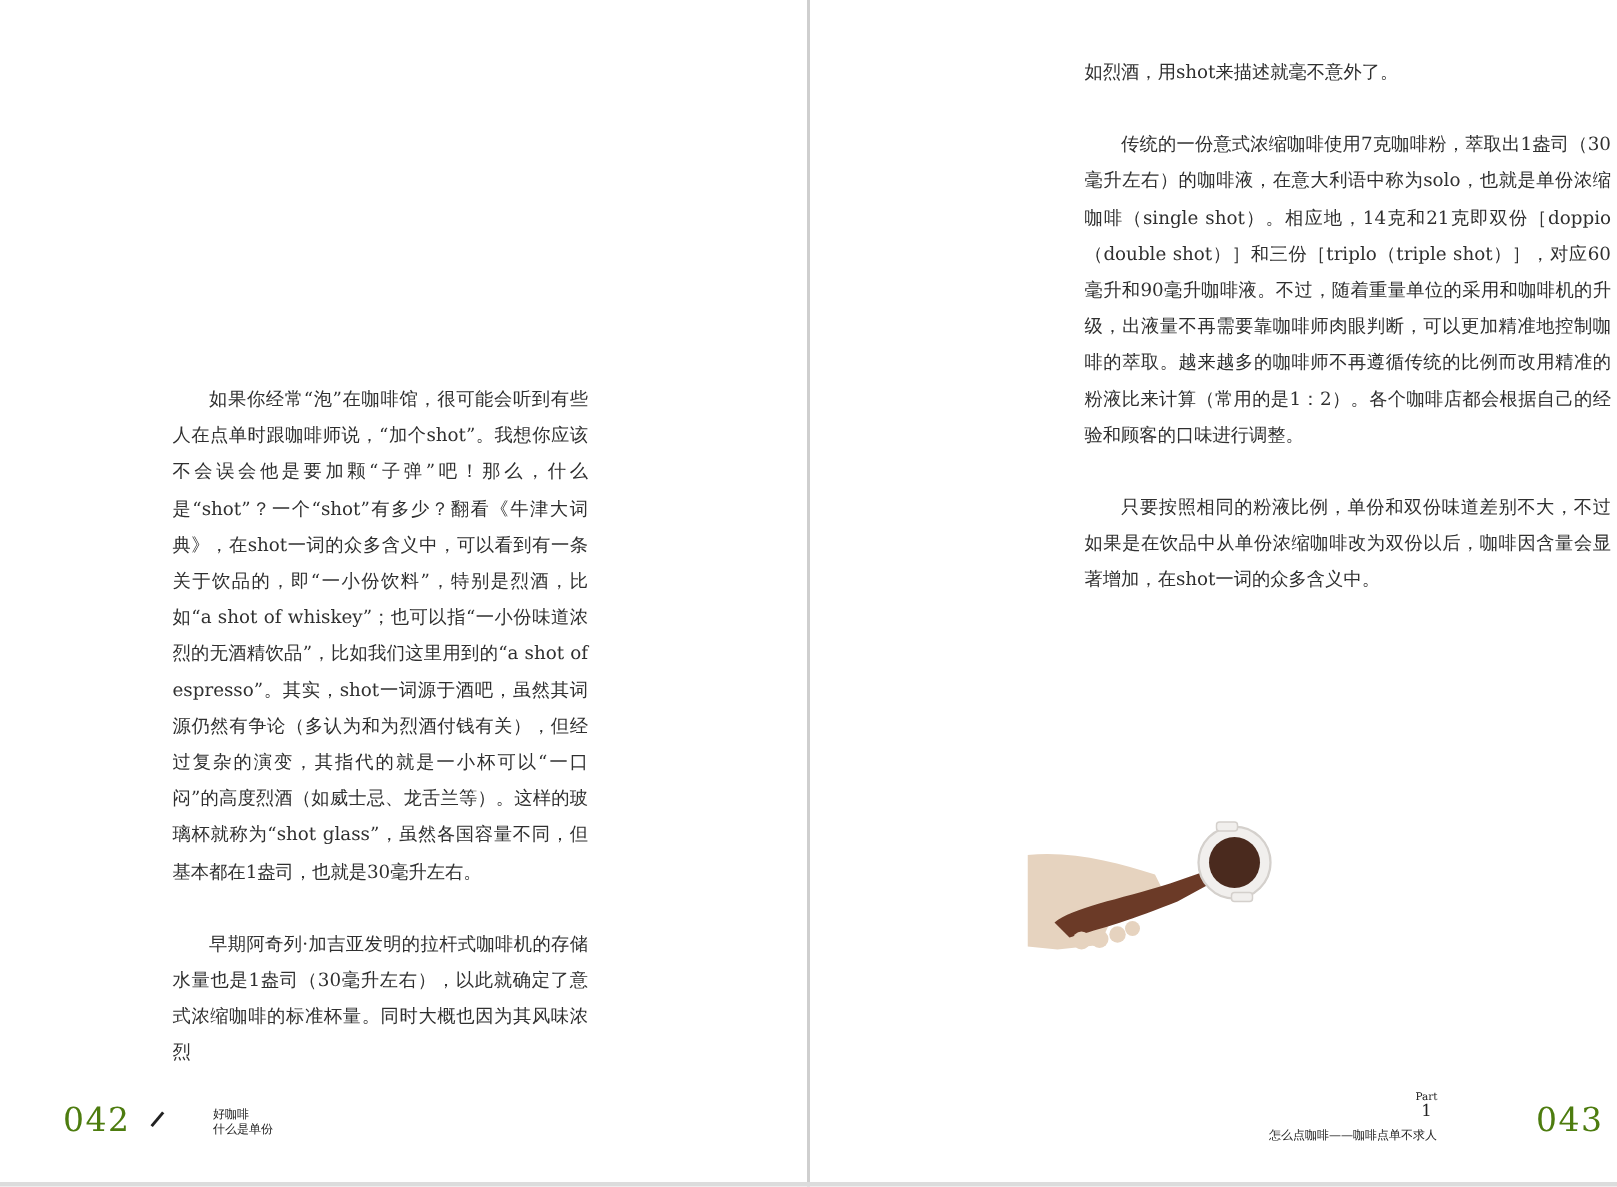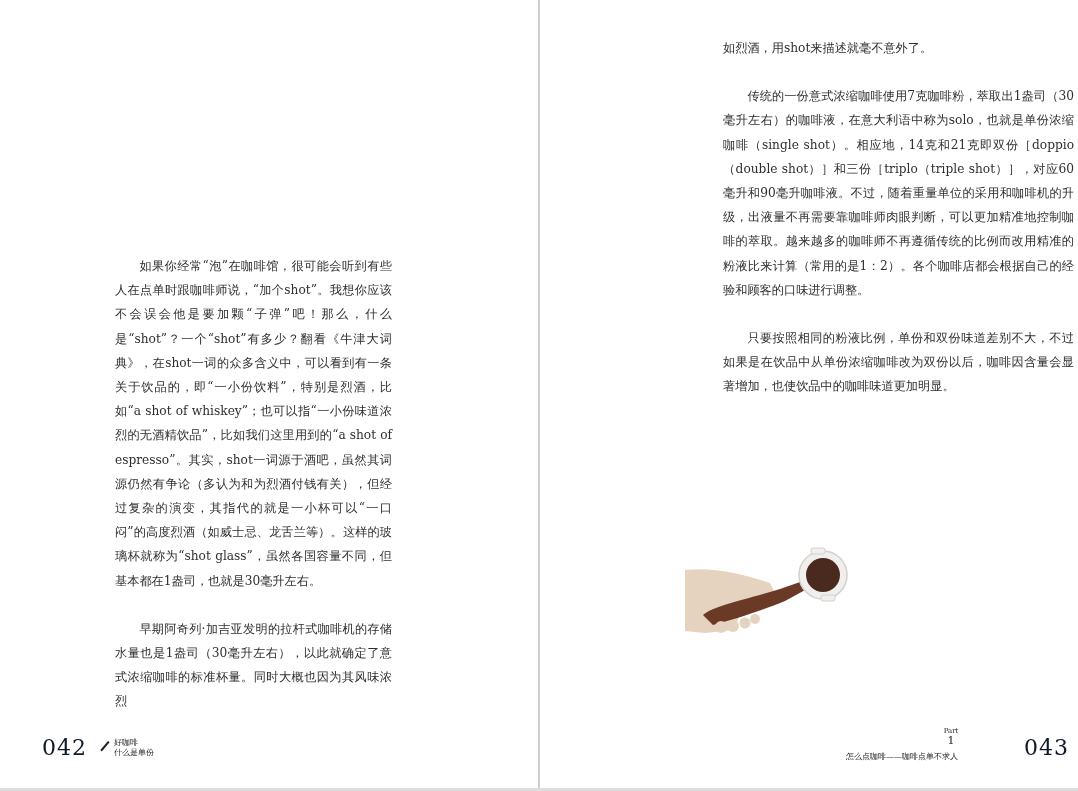--- a/index.html
+++ b/index.html
@@ -26,26 +26,26 @@
   }
   .body-text p { margin:0; text-indent:2em; }
   .body-text p.noindent { text-indent:0; }
   .left-body { left:115px; top:254px; width:277px; }
   .left-body p + p { margin-top:24px; }
   .right-body { left:684px; top:36px; width:351px;margin-left:39px; }
   .right-body p + p { margin-top:24px; }
 
   .folio {
     position:absolute; font-family: "DejaVu Serif", "Liberation Serif", serif;
-    font-size:22px; color:#0f172a; letter-spacing:1px;
+    font-size:22px; color:#4d7c0f; letter-spacing:1px;
   }
   .folio-left { left:42px; top:735px; }
   .folio-right { left:995px; top:735px;margin-left:29px; }
 
-  .running-left { position:absolute; left:100px; top:738px; display:flex; align-items:flex-start; }
+  .running-left { position:absolute; left:100px; top:738px; display:flex; align-items:flex-start;gap:28px; }
   .slash-icon { width:10px; height:12px; position:relative; margin-right:4px; margin-top:2px; }
   .slash-icon:before { content:""; position:absolute; left:4px; top:0; width:1.5px; height:12px; background:#222; transform:rotate(40deg); }
   .running-left .lines { font-size:8px; line-height:10px; color:#222; }
   .part-block { position:absolute; left:943px; top:727px; width:16px; text-align:center; font-size:7px; line-height:8px; color:#222; }
   .part-num { font-size:11px; line-height:12px; }
   .chapter { position:absolute; left:846px; top:751px; font-size:8px; color:#222; white-space:nowrap; }
 
   .illustration { position:absolute; left:685px; top:545px; width:175px; height:95px; }
 </style>
 </head>
@@ -68,21 +68,21 @@
   </div>
 </div>
 
 <div class="spine"></div>
 
 <div class="page page-right"></div>
 
 <div class="body-text right-body">
   <p class="noindent">如烈酒，用shot来描述就毫不意外了。</p>
   <p>传统的一份意式浓缩咖啡使用7克咖啡粉，萃取出1盎司（30毫升左右）的咖啡液，在意大利语中称为solo，也就是单份浓缩咖啡（single shot）。相应地，14克和21克即双份［doppio（double shot）］和三份［triplo（triple shot）］，对应60毫升和90毫升咖啡液。不过，随着重量单位的采用和咖啡机的升级，出液量不再需要靠咖啡师肉眼判断，可以更加精准地控制咖啡的萃取。越来越多的咖啡师不再遵循传统的比例而改用精准的粉液比来计算（常用的是1：2）。各个咖啡店都会根据自己的经验和顾客的口味进行调整。</p>
-  <p>只要按照相同的粉液比例，单份和双份味道差别不大，不过如果是在饮品中从单份浓缩咖啡改为双份以后，咖啡因含量会显著增加，也使饮品中的咖啡味道更加明显。</p>
+  <p>只要按照相同的粉液比例，单份和双份味道差别不大，不过如果是在饮品中从单份浓缩咖啡改为双份以后，咖啡因含量会显著增加，在shot一词的众多含义中。</p>
 </div>
 
 <svg class="illustration" viewBox="0 0 175 95">
 
   <path d="M0 25 C30 22 60 30 85 38 L90 48 L80 62 L55 70 L48 85 L20 88 L0 86 Z" fill="#e6d3bf"></path>
 
   <path d="M18 70 C30 60 60 55 95 44 L118 36 L122 44 L100 56 C70 68 50 74 28 80 Z" fill="#6b3a27"></path>
 
   <circle cx="36" cy="82" r="6" fill="#e6d3bf"></circle>
   <circle cx="48" cy="81" r="6" fill="#e6d3bf"></circle>

